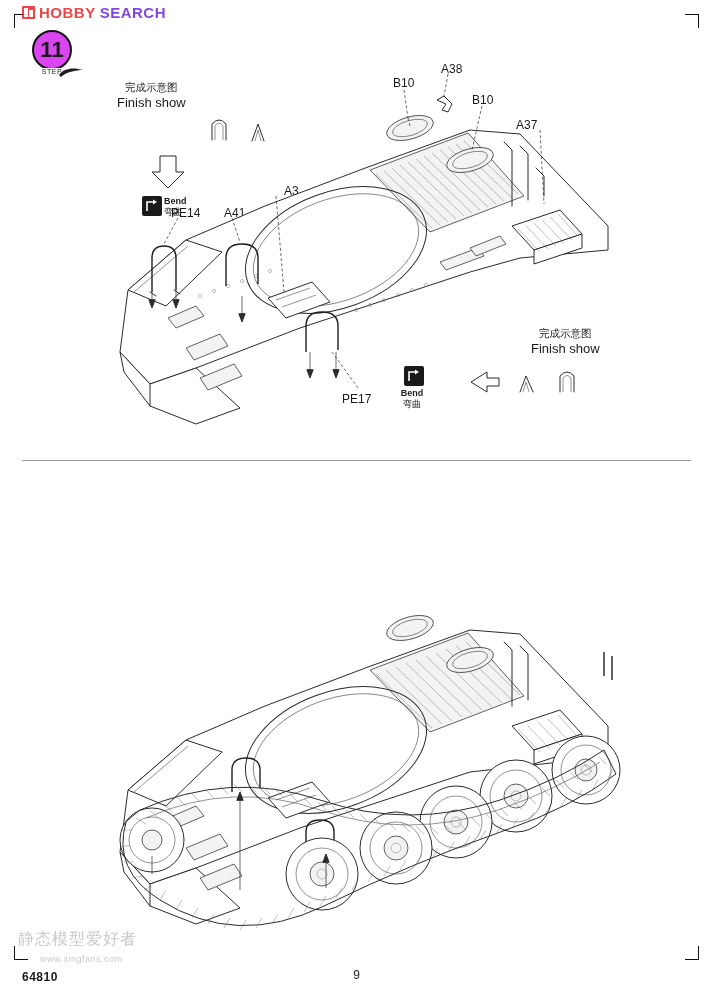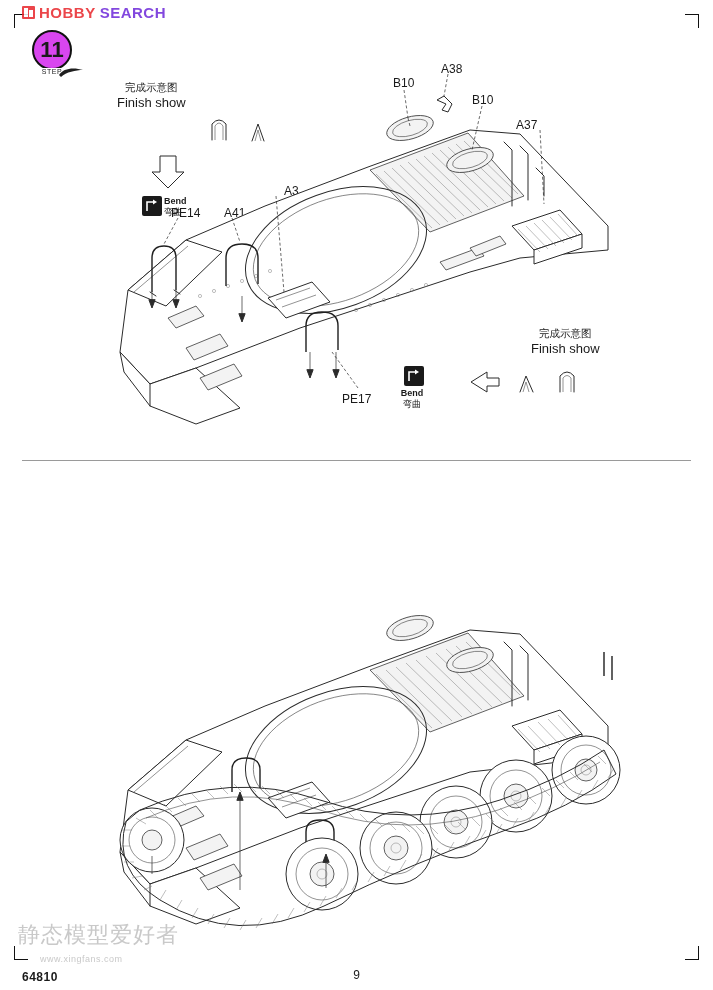--- a/index.html
+++ b/index.html
@@ -67,21 +67,21 @@
   }
   .hs-logo .word2 {
     font-size: 15px; font-weight: bold;
     letter-spacing: .5px;
     color: #6d28d9;
   }
 
   .cn-watermark {
     position: absolute;
     left: 18px; bottom: 40px;
-    font-size: 22px;
+    font-size: 16px;
     color: #c9c9c9;
     letter-spacing: 1px;
     font-family: "DejaVu Sans", sans-serif;
   }
   .cn-watermark-sub {
     position: absolute;
     left: 40px; bottom: 26px;
     font-size: 9px;
     color: #c9c9c9;
     letter-spacing: .5px;

